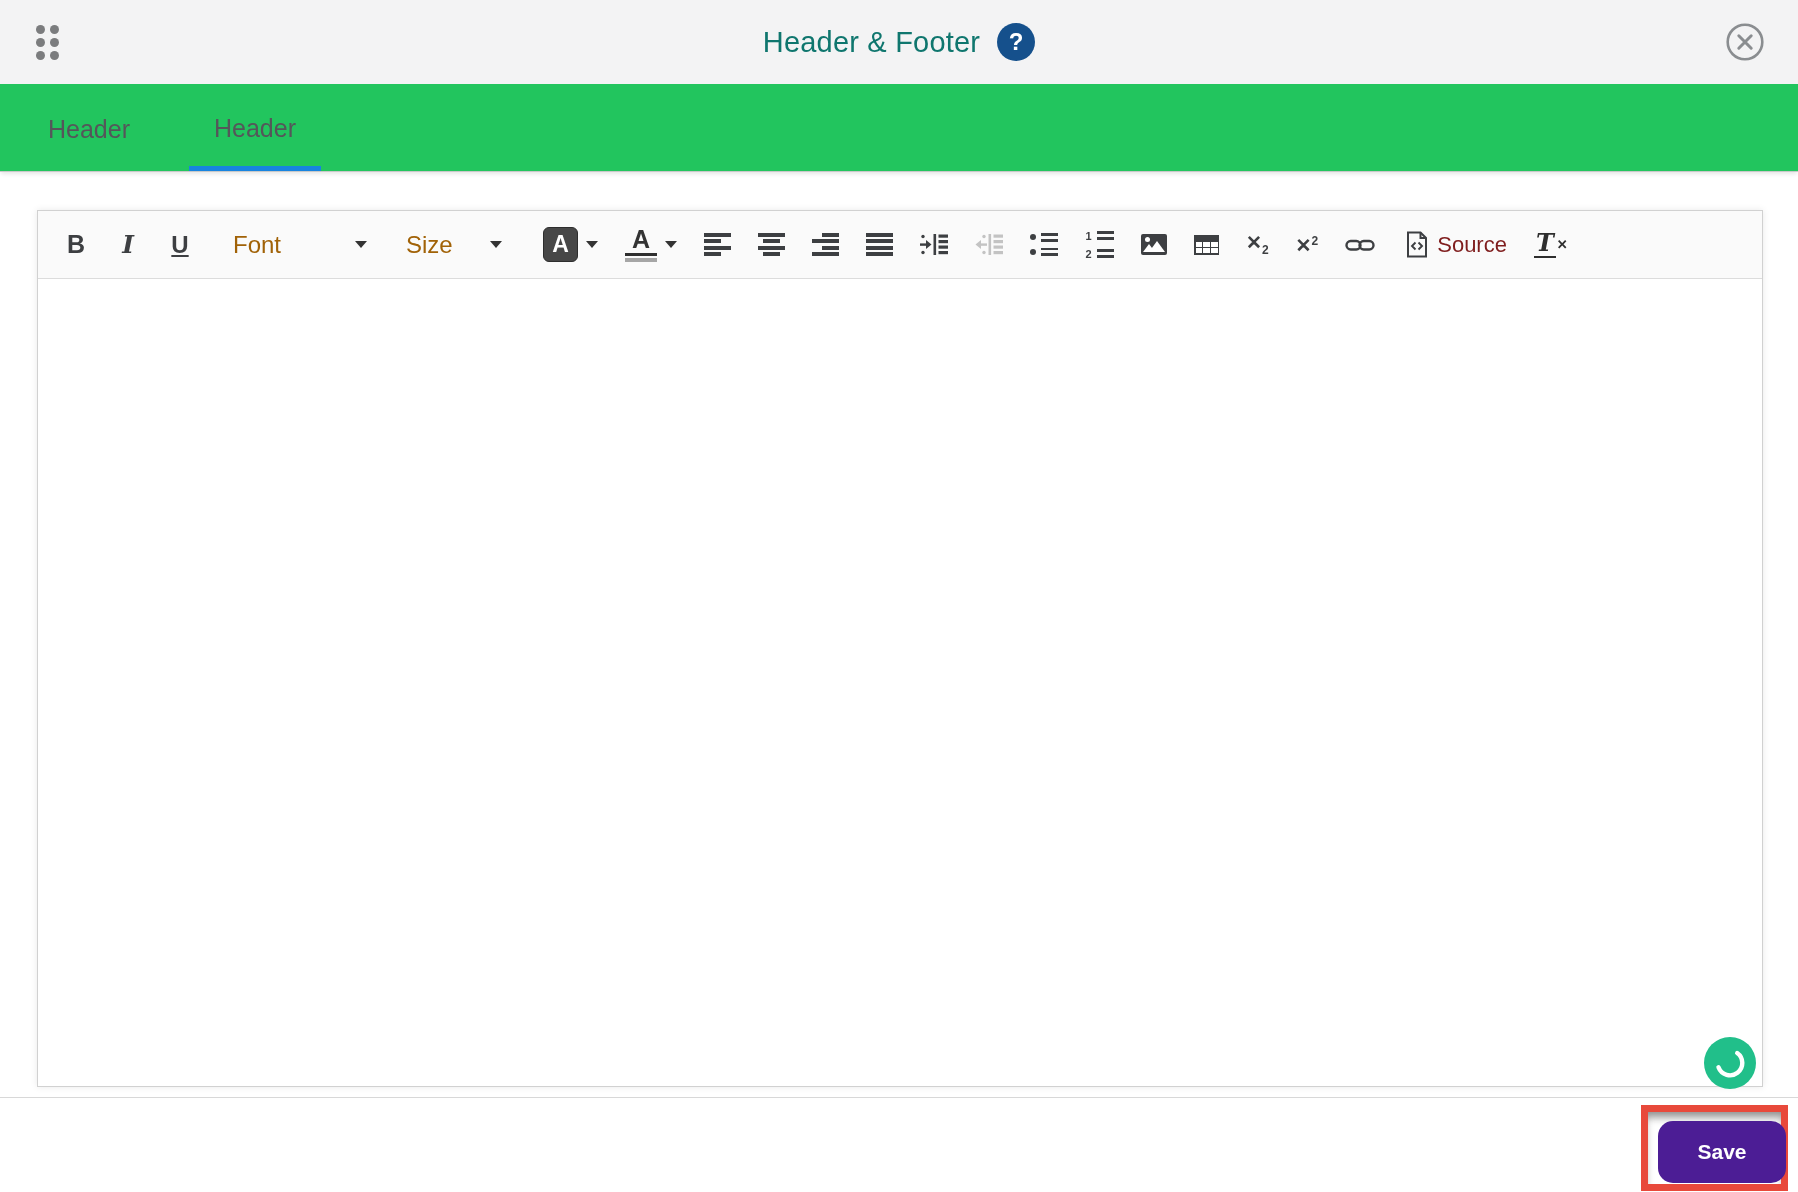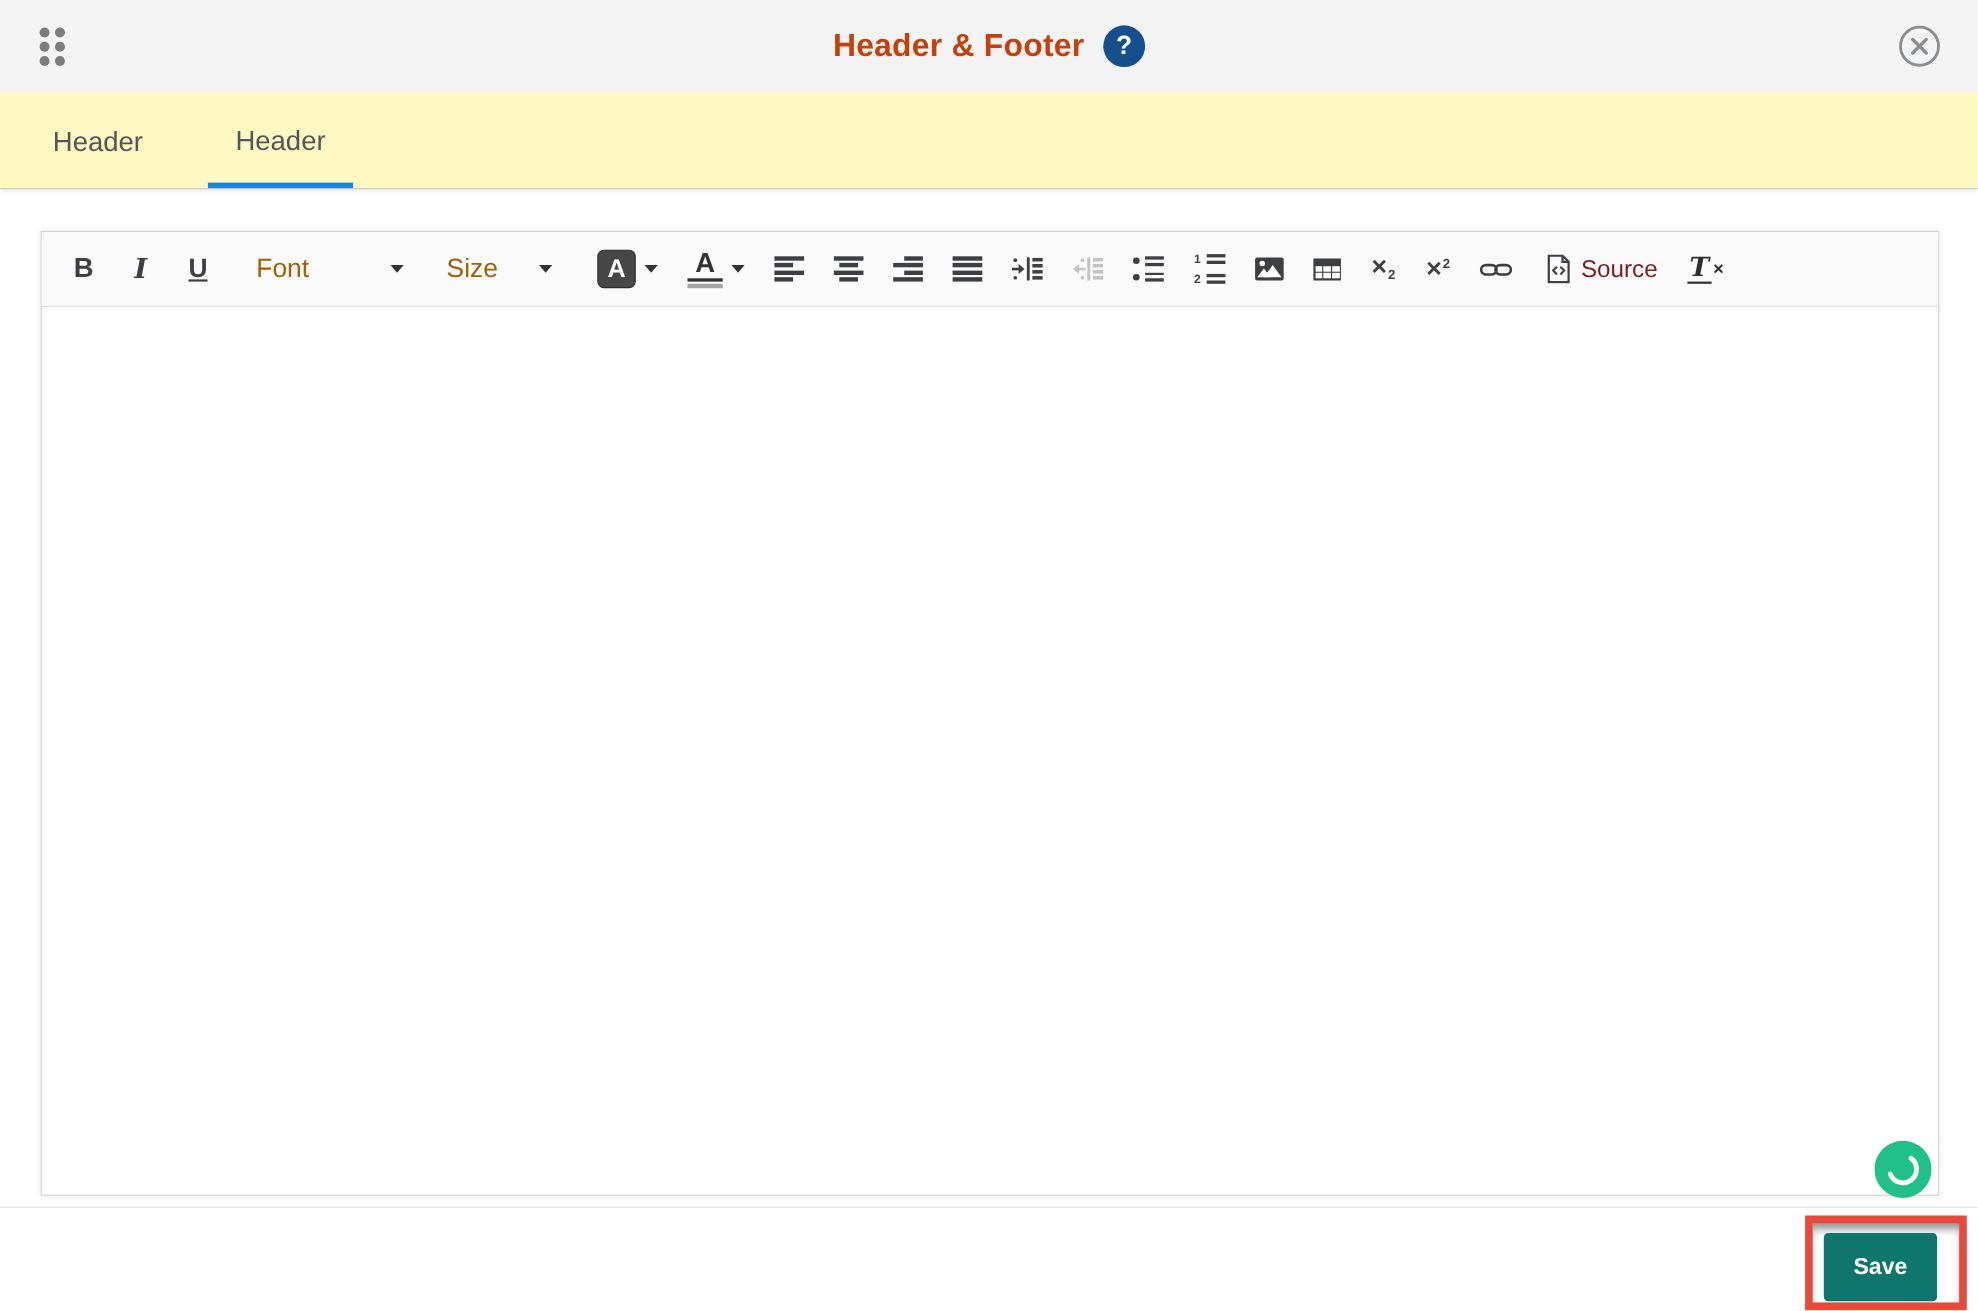--- a/index.html
+++ b/index.html
@@ -7,28 +7,28 @@
     font-family:"Liberation Sans", sans-serif; overflow:hidden; }
 
   
   .topbar { position:relative; height:84px; background:#f3f3f4;
     display:flex; align-items:center; justify-content:center; }
   .drag-handle { position:absolute; left:36px; top:25px;
     display:grid; grid-template-columns:repeat(2,9px); grid-auto-rows:9px;
     column-gap:5px; row-gap:4px; cursor:move; }
   .drag-handle i { width:9px; height:9px; border-radius:50%; background:#7b7c7e; }
   .title-group { display:flex; align-items:center; gap:17px; }
-  .modal-title { font-size:29px; font-weight:bold; color:#c2410c; letter-spacing:.2px; }
+  .modal-title { font-size:29px; font-weight:normal; color:#0f766e; letter-spacing:.2px; }
   .help-btn { width:38px; height:38px; border-radius:50%; background:#15508c;
     color:#fff; font-size:24px; font-weight:bold; display:flex;
     align-items:center; justify-content:center; cursor:pointer; }
   .close-btn { position:absolute; right:33px; top:22px; width:40px; height:40px; cursor:pointer; }
 
   
-  .tabbar { height:88px; background:#fef9c3; display:flex; align-items:flex-end;
+  .tabbar { height:88px; background:#22c55e; display:flex; align-items:flex-end;
     padding-left:48px; border-bottom:1px solid #c9c9c9;
     box-shadow:0 3px 4px -1px rgba(0,0,0,.10); position:relative; z-index:2; }
   .tab { font-size:25px; color:#55565a; font-weight:500; padding-bottom:27px;
     cursor:pointer; }
   .tab.active { margin-left:59px; padding:0 25px 23px 25px;
     border-bottom:5px solid #1784e0; }
 
   
   .modal-body { background:#fff; }
   .editor { margin:38px 35px 0 37px; height:877px; border:1px solid #d1d1d1;
@@ -104,22 +104,22 @@
   .editor-content { height:808px; padding:13px 14px; font-size:27px; color:#1f1f1f;
     line-height:1.25; position:relative; cursor:text; }
   .smiley { position:absolute; right:6px; bottom:-2px; width:52px; height:52px;
     cursor:pointer; }
 
   
   .footer-sep { margin-top:10px; border-top:1px solid #d8d8d8; }
   .modal-footer { height:94px; position:relative; background:#fff; }
   .highlight-box { position:absolute; top:7px; right:10px; width:147px; height:86px;
     border:7px solid #e8493b; box-shadow:inset 0 8px 8px -3px rgba(50,50,50,.55); }
-  .save-btn { position:absolute; top:9px; left:10px; width:103px; height:62px;
-    background:#0f766e; border:none; border-radius:4px; color:#fff;
+  .save-btn { position:absolute; top:9px; left:10px; width:128px; height:62px;
+    background:#4c1d95; border:none; border-radius:15px; color:#fff;
     font-family:"Liberation Sans", sans-serif; font-size:21px; font-weight:bold;
     cursor:pointer; display:flex; align-items:center; justify-content:center; }
 </style>
 </head>
 <body>
 
 <div class="topbar">
   <div class="drag-handle">
     <i></i>
       <i></i>

